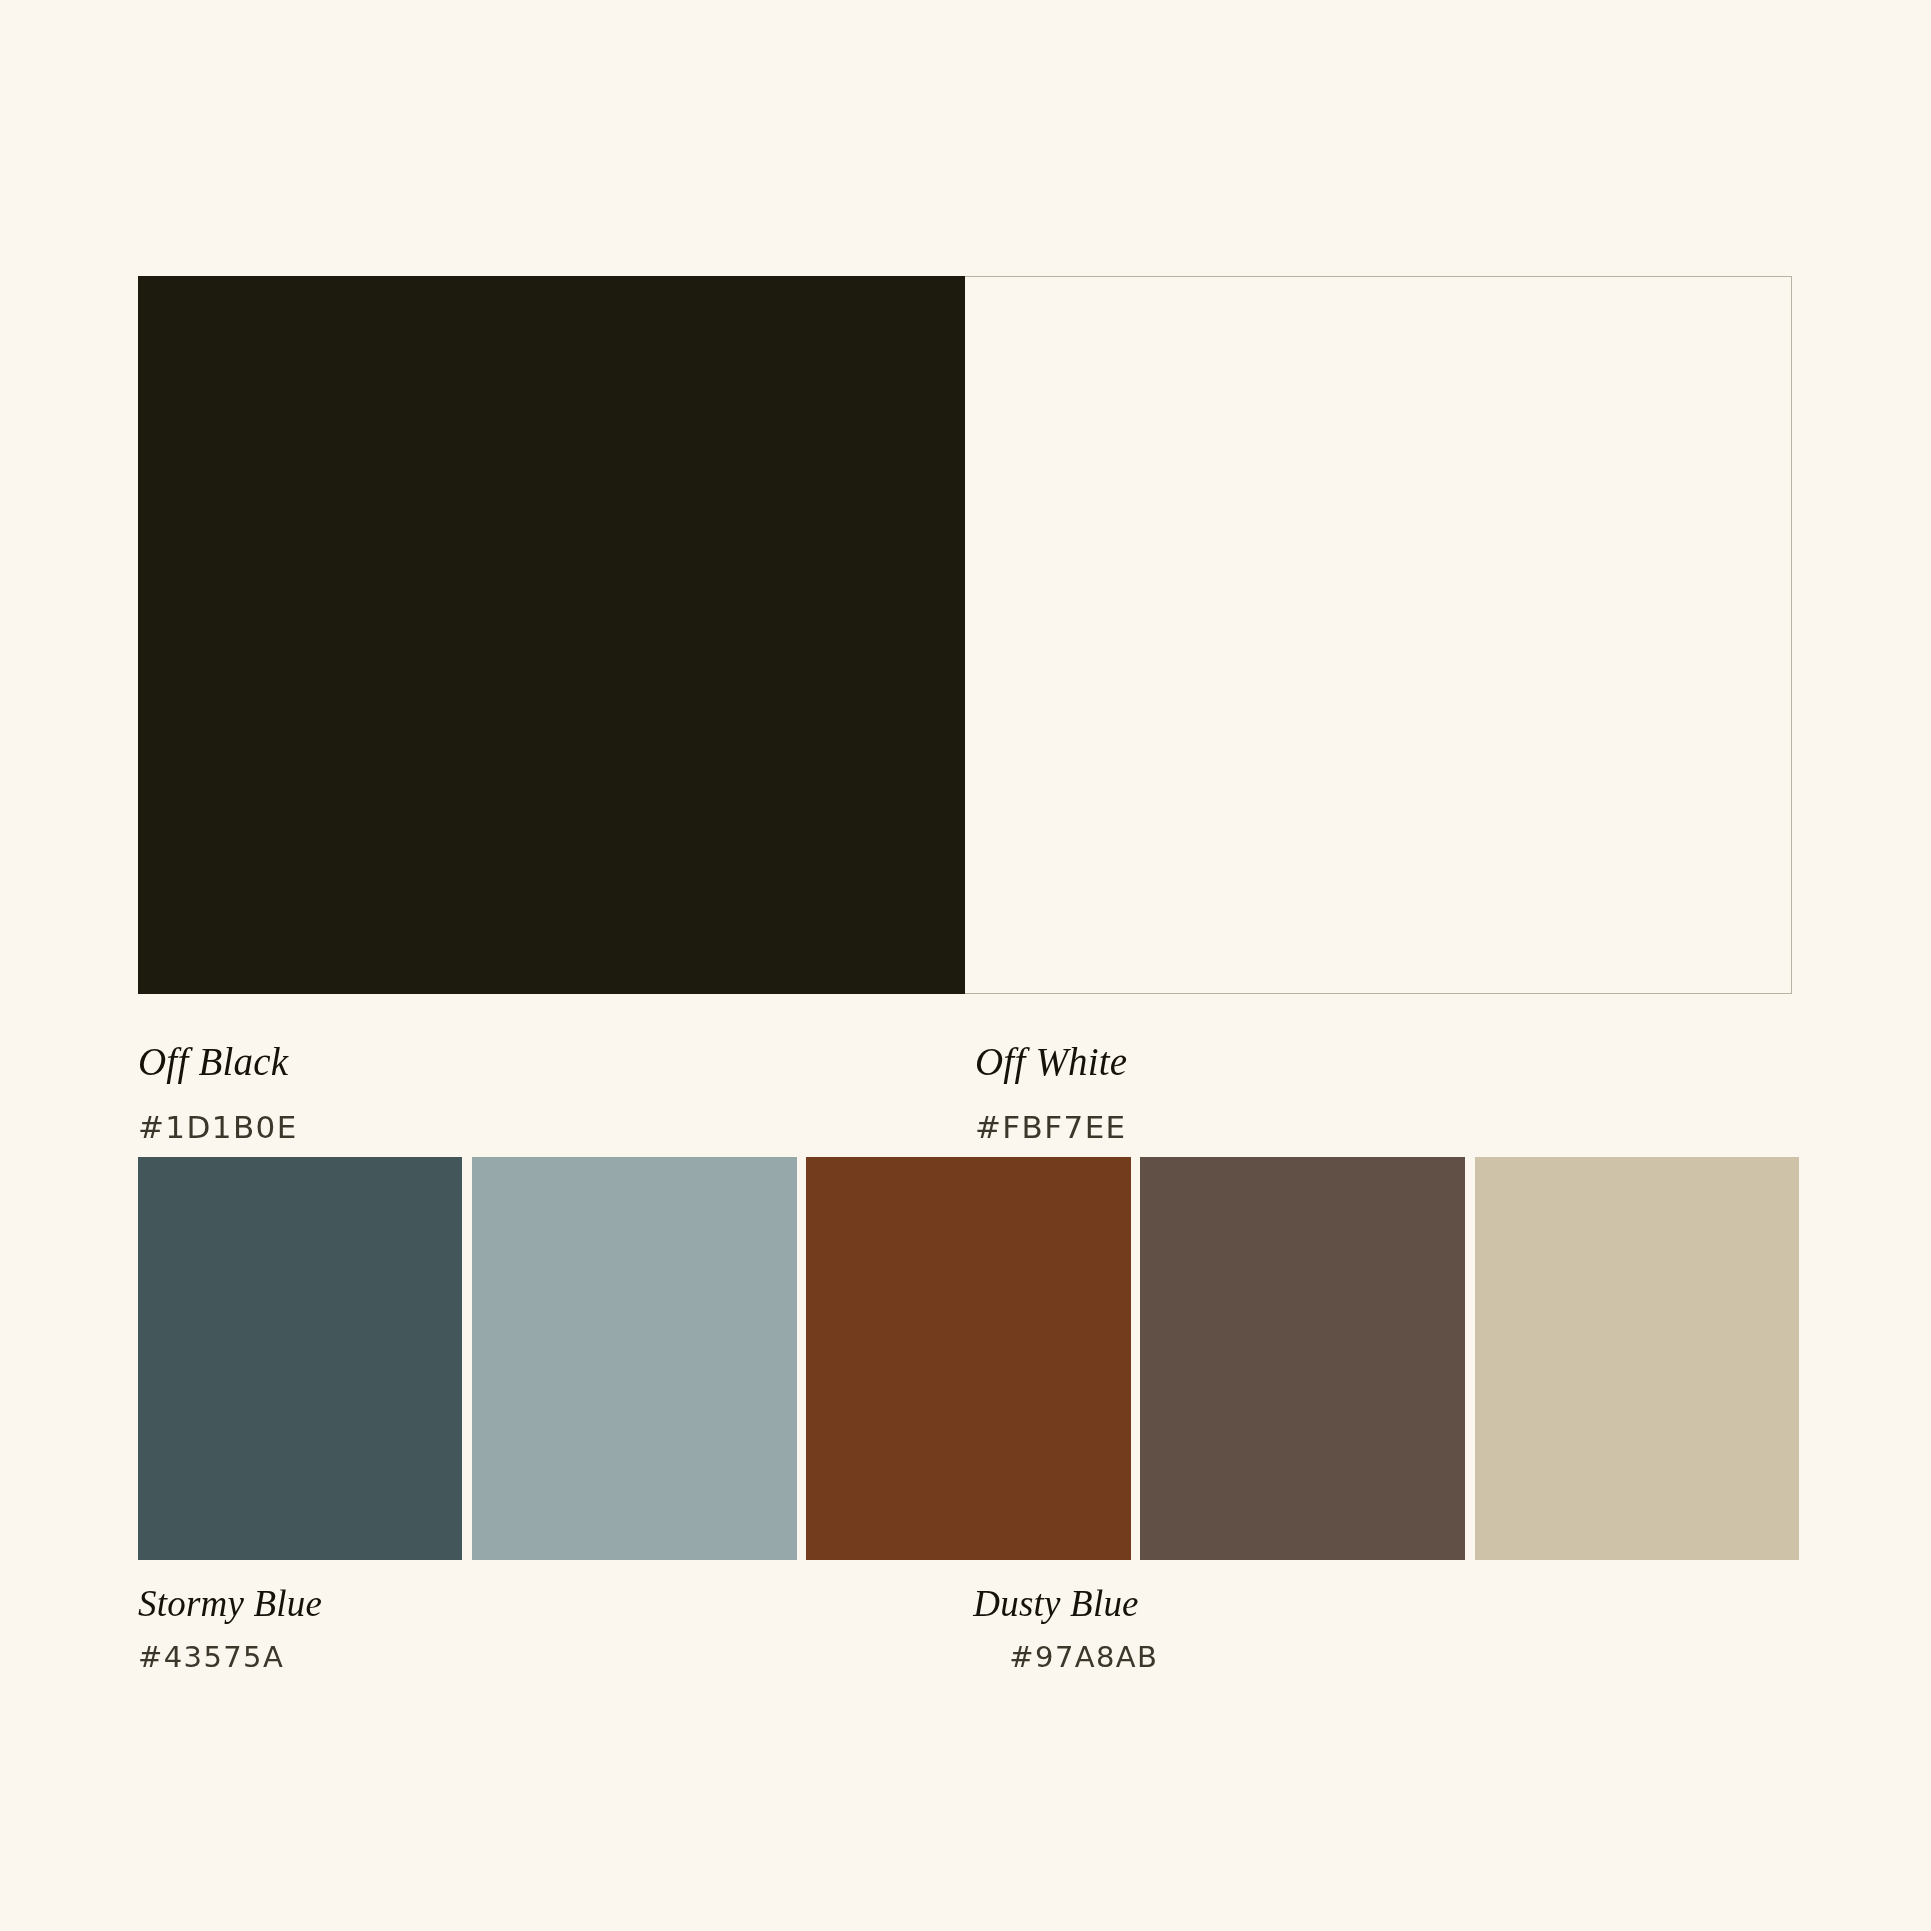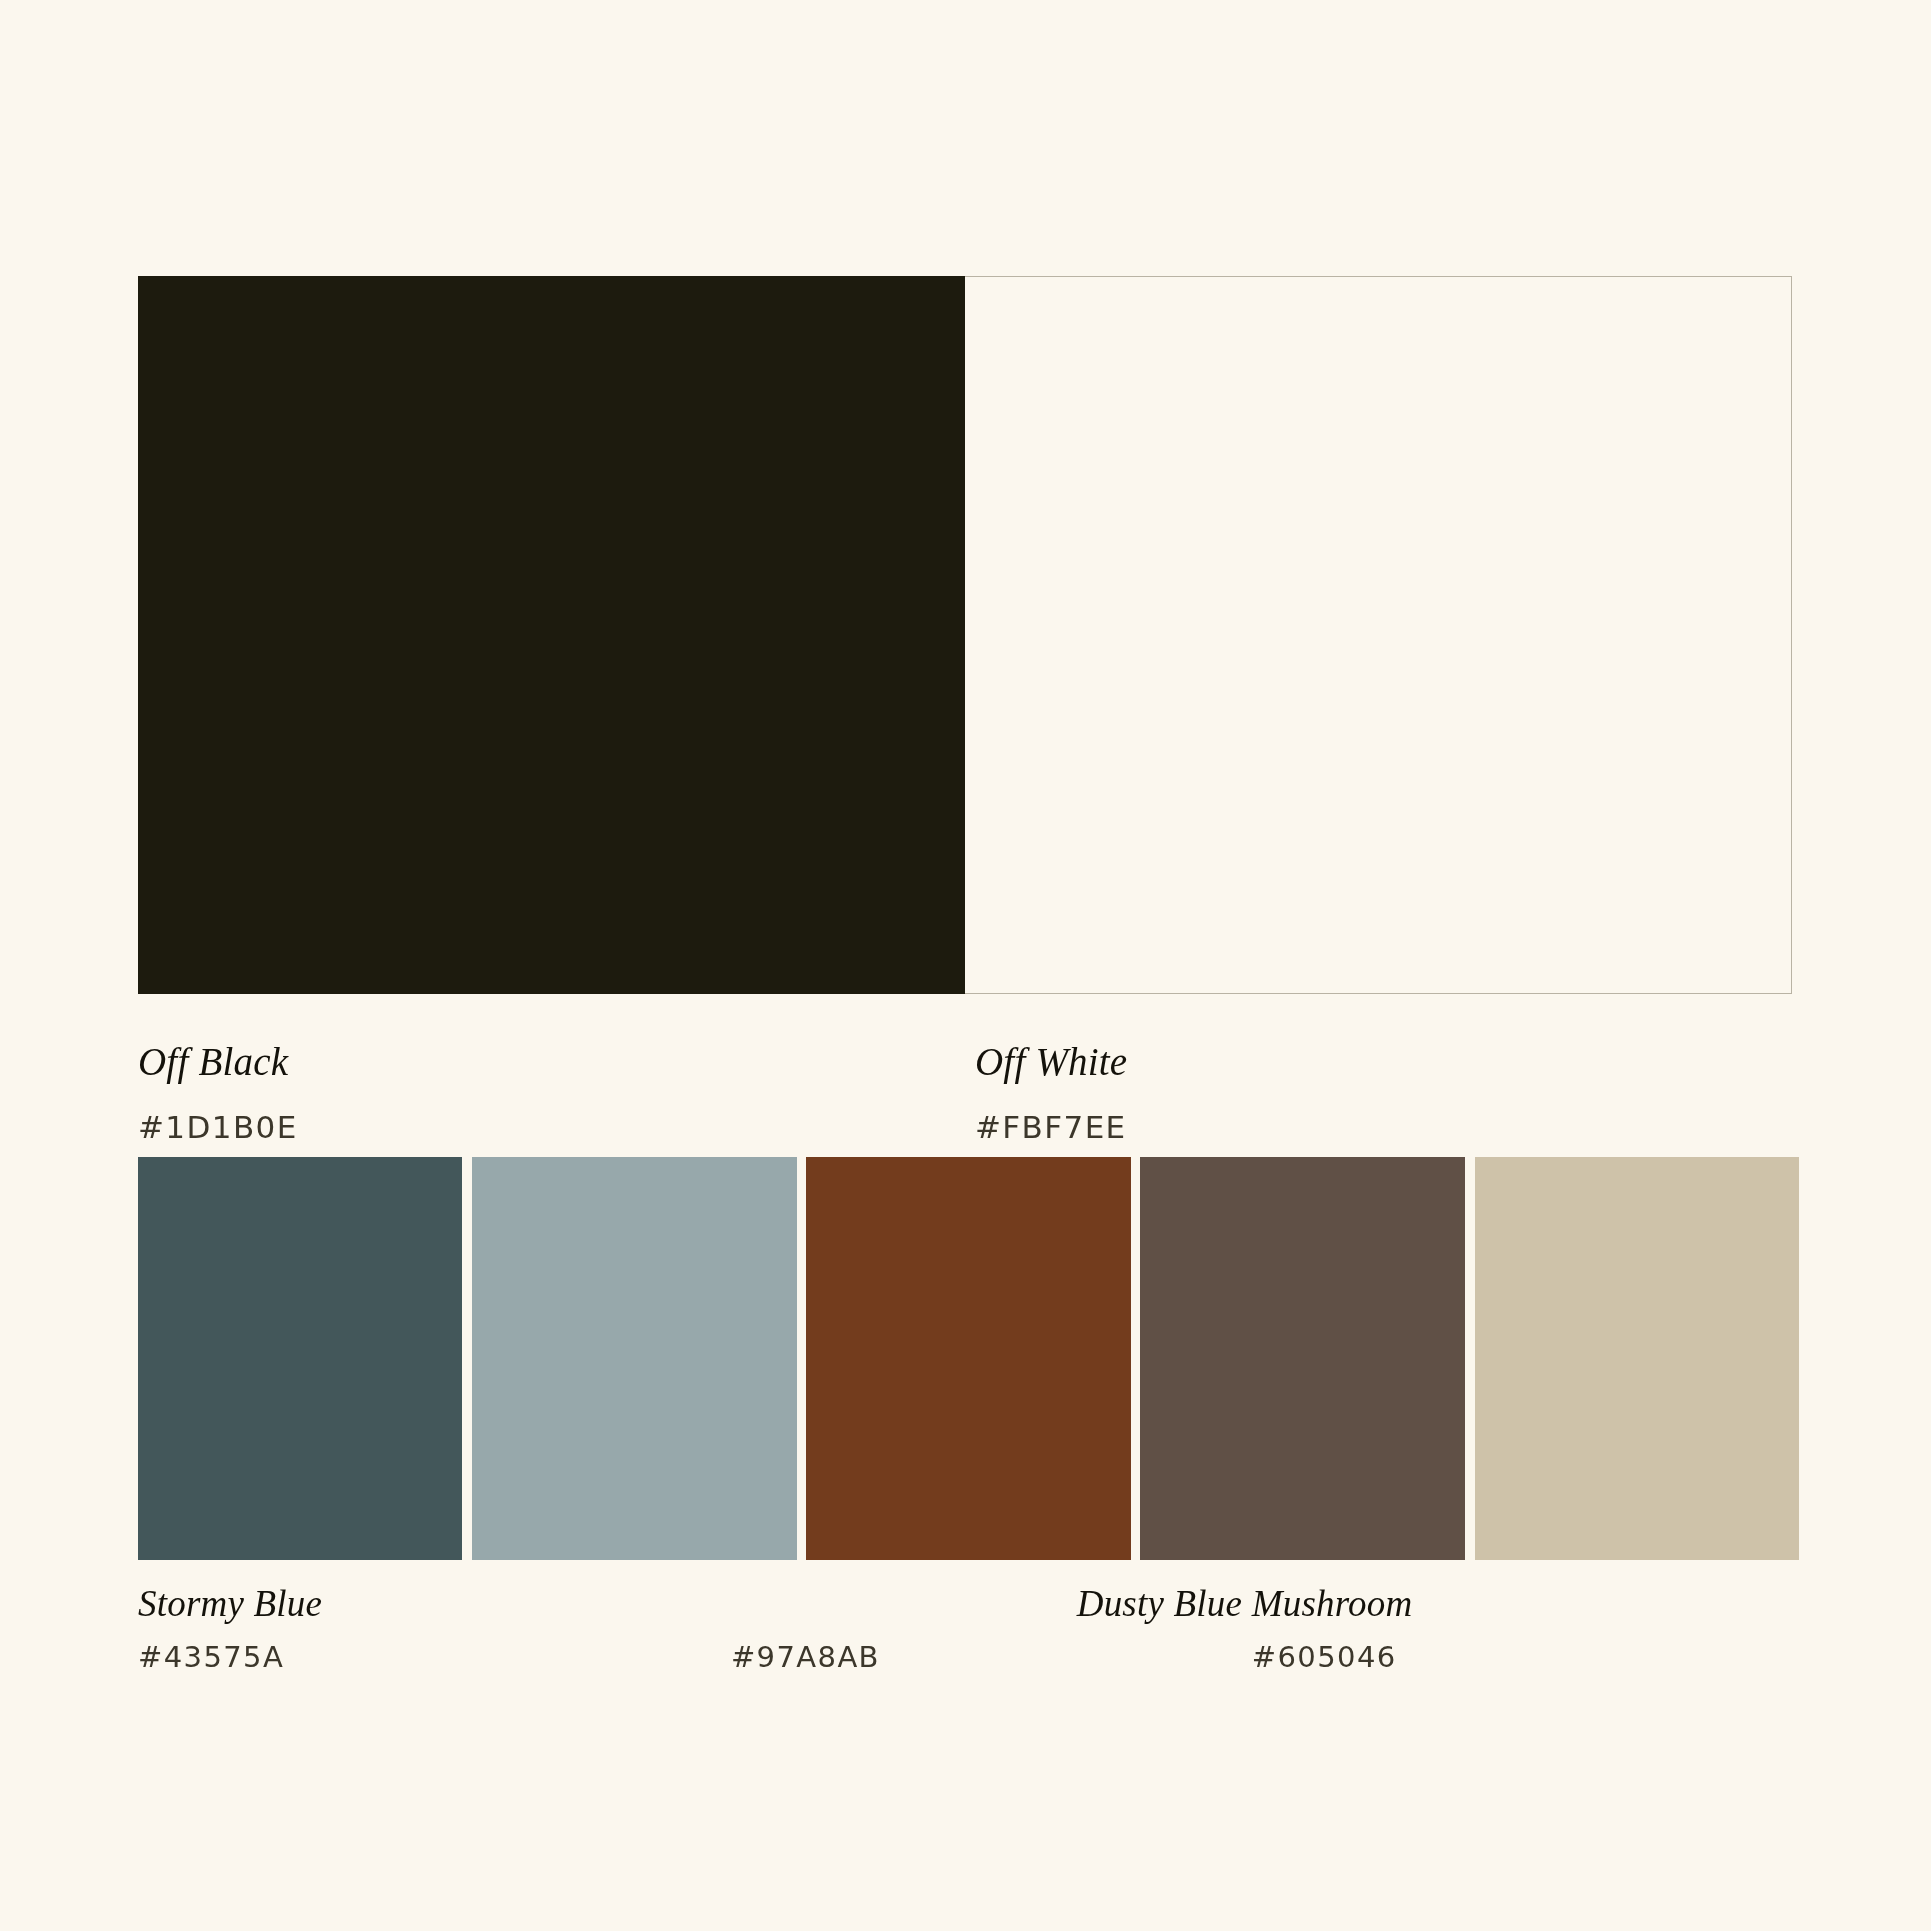--- a/index.html
+++ b/index.html
@@ -139,23 +139,19 @@
     <div class="swatch-chip" style="background-color: rgb(96, 80, 70);"></div>
     <div class="swatch-chip" style="background-color: rgb(206, 194, 169);"></div>
   </div>
 
   <div class="bottomlabels">
     <div class="label-col">
       <div class="label-name" style="color: rgb(20, 18, 11);">Stormy Blue</div>
       <div class="label-hex" style="color: rgb(60, 55, 43);">#43575A</div>
     </div>
     <div class="label-col">
-      <div class="label-name" style="color: rgb(20, 18, 11); text-align: right;">Dusty Blue</div>
+      <div class="label-name" style="color: rgb(20, 18, 11);">Dusty Blue</div>
       <div class="label-hex" style="color: rgb(60, 55, 43); margin-left: 36px;">#97A8AB</div>
-    </div>
-    <div class="label-col">
-      <div class="label-name" style="color: rgb(20, 18, 11);">Mushroom</div>
-      <div class="label-hex" style="color: rgb(60, 55, 43);">#605046</div>
     </div>
   </div>
 
 </div>
 
 
 </body></html>

